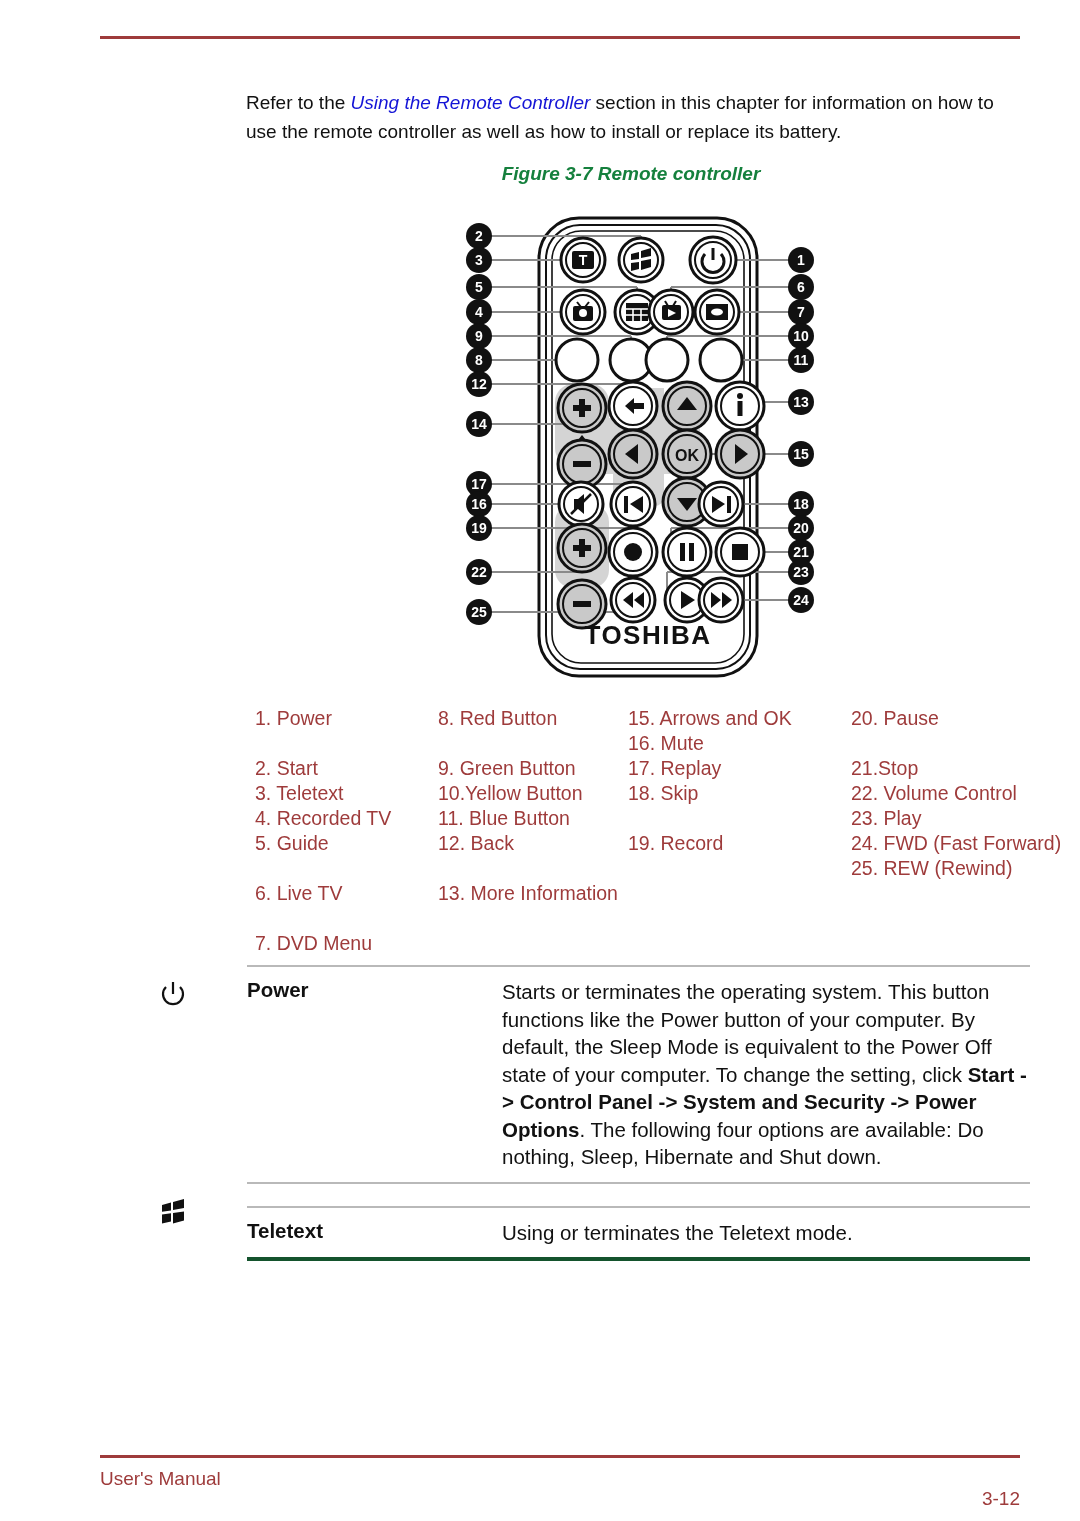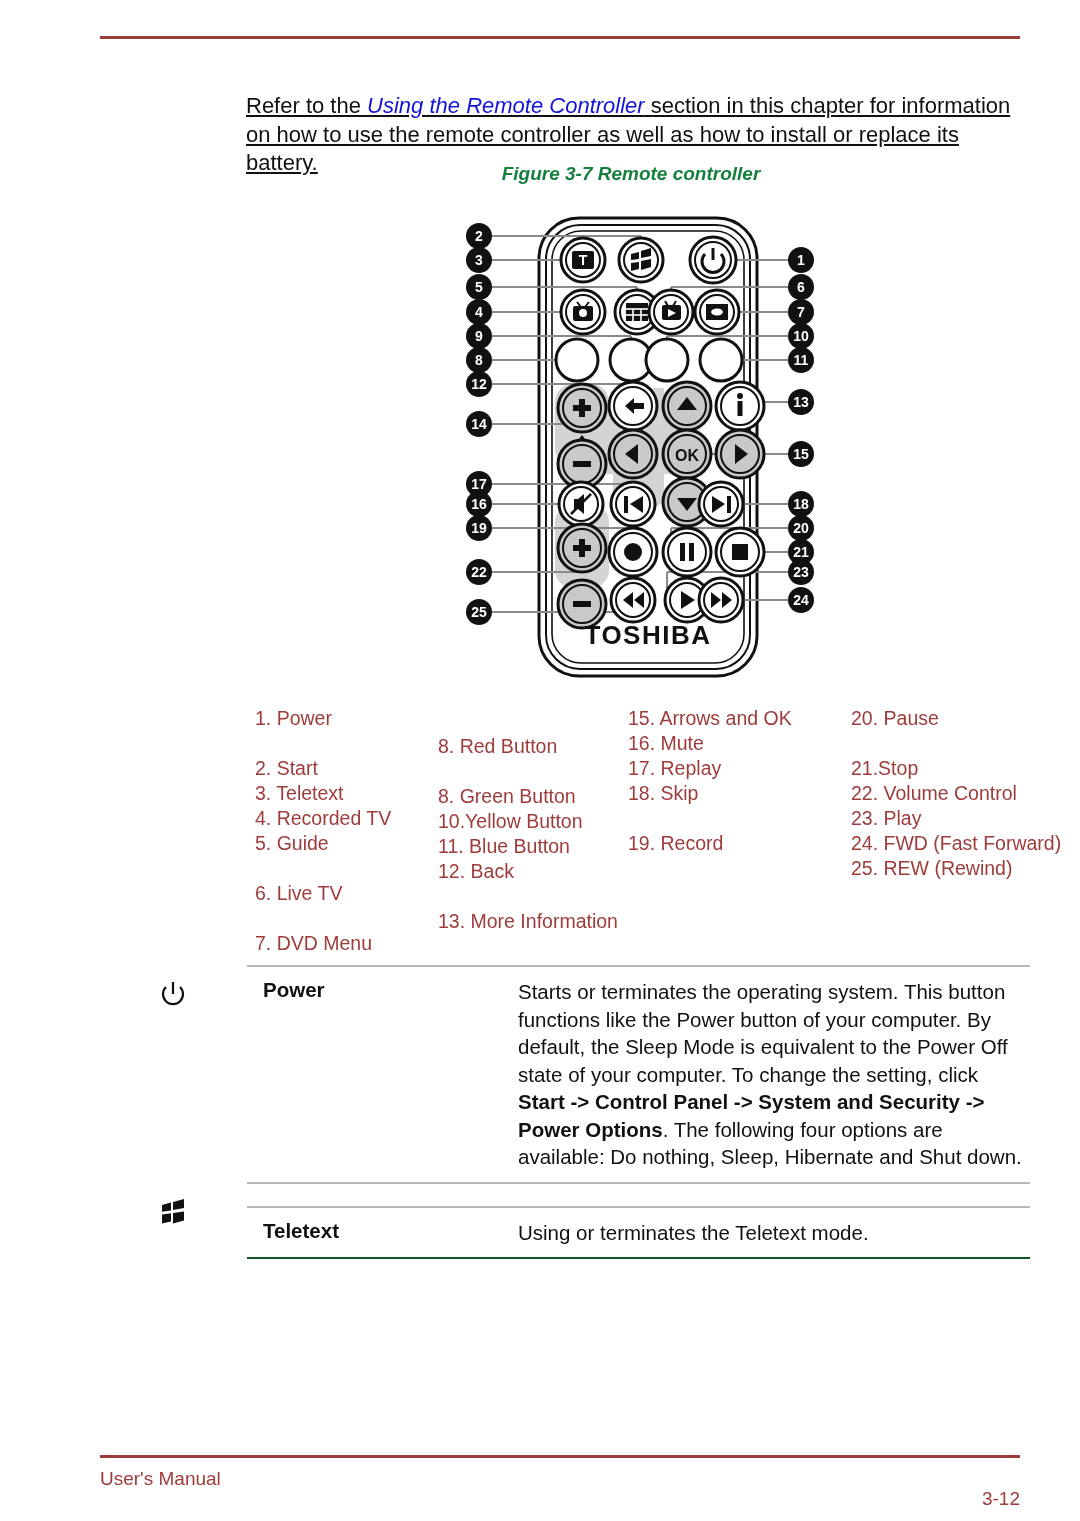--- a/index.html
+++ b/index.html
@@ -52,24 +52,23 @@
     font-size: 19px;
     color: #9e3b3b;
     margin-top: 20px;
   }
   
   .intro {
     position: absolute;
     left: 246px;
     top: 70px;
     width: 770px;
-    font-size: 22px;
+    font-size: 19px;
     line-height: 28.5px;
     color: #111;
-    text-decoration: underline;
   }
   .intro .link {
     color: #1414d6;
     font-style: italic;
   }
   .fig-caption {
     position: absolute;
     left: 246px;
     top: 163px;
     width: 770px;
@@ -96,45 +95,44 @@
     width: 780px;
     font-size: 19.5px;
     line-height: 25px;
     color: #9e3b3b;
   }
   .legend .col {
     position: absolute;
     top: 0;
   }
   .legend .c1 { left: 0px;   width: 180px; }
-  .legend .c2 { left: 183px; width: 185px; margin-top: 28px; }
+  .legend .c2 { left: 183px; width: 185px; }
   .legend .c3 { left: 373px; width: 190px; }
   .legend .c4 { left: 596px; width: 212px; }
   .legend .item { margin: 0; }
   .legend .gap { height: 25px; }
   
   .desc-table {
     position: absolute;
     left: 150px;
     top: 965px;
     width: 880px;
   }
   .drow {
     position: relative;
     display: flex;
     align-items: flex-start;
     border-top: 2px solid #b9b9b9;
     padding-top: 11px;
     padding-bottom: 11px;
   }
-  .drow.last { border-bottom: 2px solid #14532d; }
+  .drow.last { border-bottom: 4px solid #14532d; }
   .dcells {
     display: flex;
     flex: 1 1 auto;
-    margin-left: 16px;
   }
   .dname {
     flex: 0 0 255px;
     font-size: 20.5px;
     font-weight: bold;
     color: #111;
     padding-left: 0px;
   }
   .ddesc {
     flex: 1 1 auto;
@@ -541,21 +539,21 @@
       <div class="item">4. Recorded TV</div>
       <div class="item">5. Guide</div>
       <div class="gap"></div>
       <div class="item">6. Live TV</div>
       <div class="gap"></div>
       <div class="item">7. DVD Menu</div>
     </div>
     <div class="col c2">
       <div class="item">8. Red Button</div>
       <div class="gap"></div>
-      <div class="item">8. Green Button</div>
+      <div class="item">9. Green Button</div>
       <div class="item">10.Yellow Button</div>
       <div class="item">11. Blue Button</div>
       <div class="item">12. Back</div>
       <div class="gap"></div>
       <div class="item">13. More Information</div>
     </div>
     <div class="col c3">
       <div class="item">15. Arrows and OK</div>
       <div class="item">16. Mute</div>
       <div class="item">17. Replay</div>

